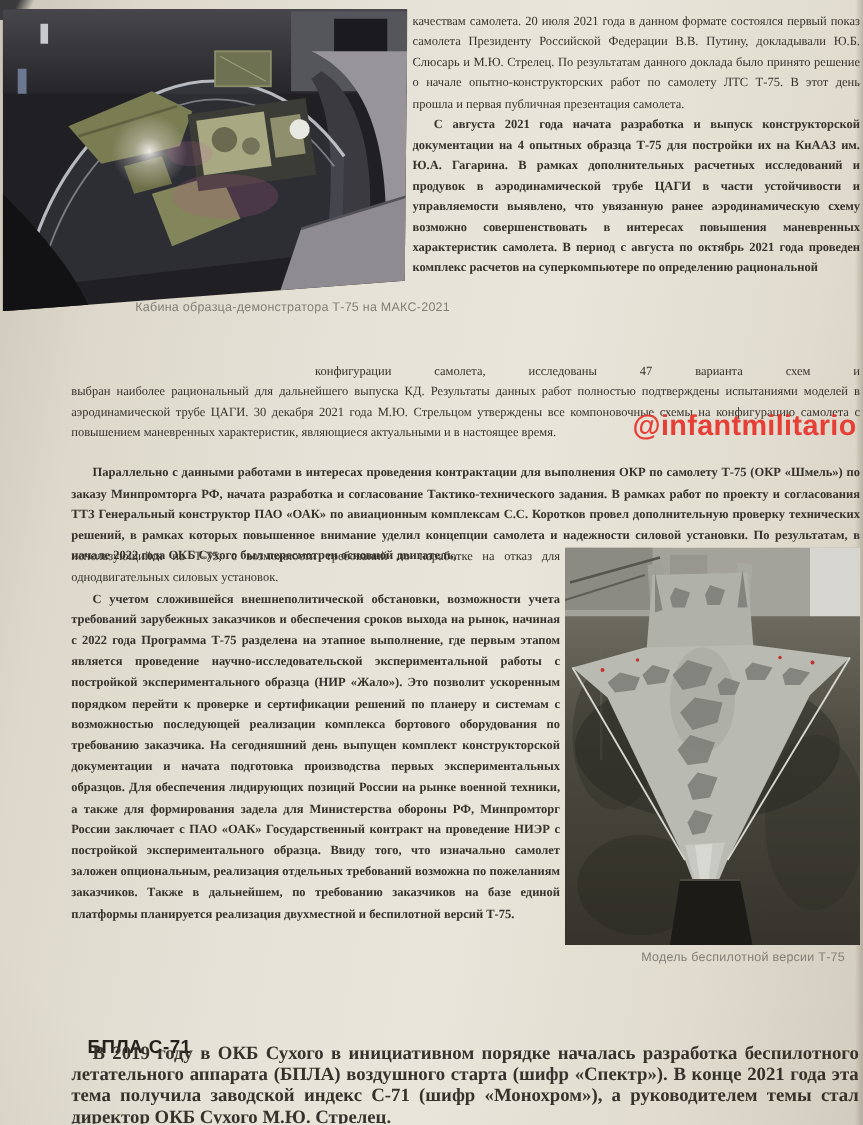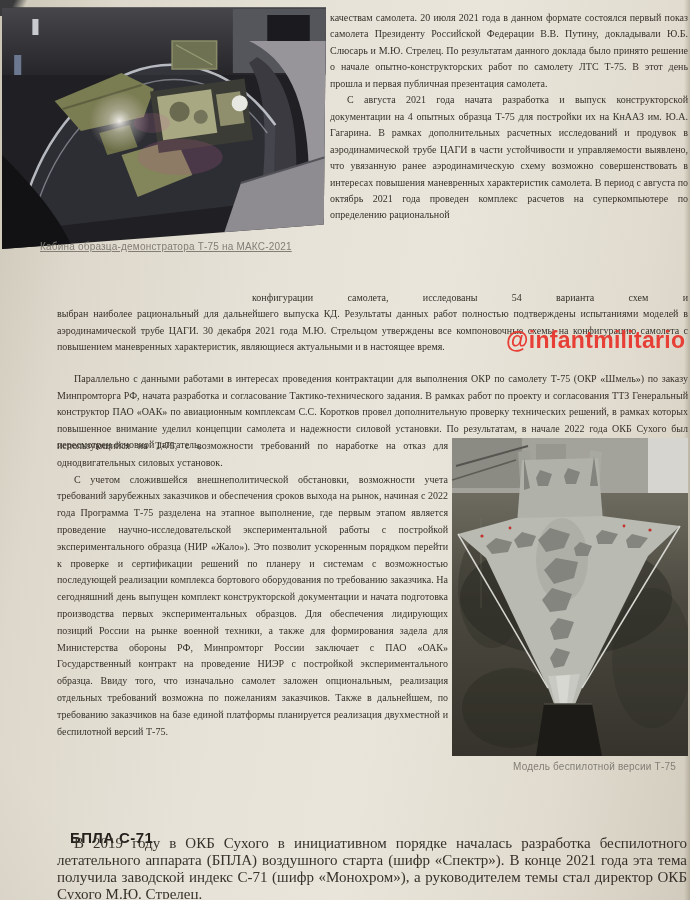--- a/index.html
+++ b/index.html
@@ -9,37 +9,37 @@
       radial-gradient(140% 115% at 58% 42%, rgba(0,0,0,0) 55%, rgba(70,58,38,0.16) 100%),
       linear-gradient(100deg,#cbc5b6 0%, #ddd8cb 14%, #e7e2d7 38%, #e9e5da 58%, #e0dbce 82%, #d2ccbe 100%);
     font-family:"Liberation Serif","DejaVu Serif",serif;color:#36312b;}
   .edge-shade{position:absolute;right:0;top:0;width:6px;height:100%;
     background:linear-gradient(to right,rgba(0,0,0,0),rgba(90,78,58,0.25));}
   .corner-dark{position:absolute;left:0;top:0;width:30px;height:16px;
     background:linear-gradient(115deg,#3a3a3c 40%,rgba(58,58,60,0) 75%);}
 
   .serif-block{position:absolute;text-align:justify;font-size:10px;color:#36312b;overflow:hidden;}
   .serif-block p{margin:0;}
-  .indent{text-indent:17px;}
+  .indent{text-indent:17px;font-weight:bold;}
 
   #right-col{left:330px;top:10px;width:358px;height:281px;line-height:16.45px;}
   #bridge-line{left:252px;top:289px;width:436px;height:18px;line-height:17px;
     text-align:justify;text-align-last:justify;}
   #full-p1{left:57px;top:306px;width:631px;height:68px;line-height:16.6px;}
   #full-p2{left:57px;top:371px;width:631px;height:85px;line-height:16.6px;}
   #left-col{left:57px;top:438px;width:391px;height:338px;line-height:16.8px;}
   #bottom-block{left:57px;top:835px;width:630px;height:64px;line-height:17px;font-size:15px;}
 
   #section-heading{position:absolute;left:70px;top:806px;
     font-family:"Liberation Sans","DejaVu Sans",sans-serif;font-weight:bold;
     font-size:15px;letter-spacing:0.4px;color:#24211d;margin-top:23px;}
 
   .caption{position:absolute;font-family:"Liberation Sans","DejaVu Sans",sans-serif;
     font-size:10px;color:#827e76;letter-spacing:0.2px;}
-  #caption-cockpit{left:40px;top:241px;width:320px;text-align:left;text-decoration:underline;}
+  #caption-cockpit{left:40px;top:241px;width:320px;text-align:right;}
   #caption-model{left:396px;top:761px;width:280px;text-align:right;}
 
   #watermark{position:absolute;left:506px;top:327px;
     font-family:"Liberation Sans","DejaVu Sans",sans-serif;font-weight:bold;
     font-size:23px;letter-spacing:0.3px;color:#e8362e;opacity:0.95;}
 
   #cockpit-photo{position:absolute;left:2px;top:5px;width:324px;height:244px;
     clip-path:polygon(0% 1%, 100% 1%, 99.3% 90%, 0% 100%);}
   #cockpit-photo svg{display:block;width:100%;height:100%;}
   #model-photo{position:absolute;left:452px;top:438px;width:236px;height:318px;}
@@ -107,21 +107,21 @@
     </svg>
   </div>
 
   <div id="caption-cockpit" class="caption">Кабина образца-демонстратора Т-75 на МАКС-2021</div>
 
   <div id="right-col" class="serif-block">
     <p>качествам самолета. 20 июля 2021 года в данном формате состоялся первый показ самолета Президенту Российской Федерации В.В. Путину, докладывали Ю.Б. Слюсарь и М.Ю. Стрелец. По результатам данного доклада было принято решение о начале опытно-конструкторских работ по самолету ЛТС Т-75. В этот день прошла и первая публичная презентация самолета.</p>
     <p class="indent">С августа 2021 года начата разработка и выпуск конструкторской документации на 4 опытных образца Т-75 для постройки их на КнААЗ им. Ю.А. Гагарина. В рамках дополнительных расчетных исследований и продувок в аэродинамической трубе ЦАГИ в части устойчивости и управляемости выявлено, что увязанную ранее аэродинамическую схему возможно совершенствовать в интересах повышения маневренных характеристик самолета. В период с августа по октябрь 2021 года проведен комплекс расчетов на суперкомпьютере по определению рациональной</p>
   </div>
 
-  <div id="bridge-line" class="serif-block">конфигурации самолета, исследованы 54 варианта схем и</div>
+  <div id="bridge-line" class="serif-block">конфигурации самолета, исследованы 47 варианта схем и</div>
 
   <div id="full-p1" class="serif-block">выбран наиболее рациональный для дальнейшего выпуска КД. Результаты данных работ полностью подтверждены испытаниями моделей в аэродинамической трубе ЦАГИ. 30 декабря 2021 года М.Ю. Стрельцом утверждены все компоновочные схемы на конфигурацию самолета с повышением маневренных характеристик, являющиеся актуальными и в настоящее время.</div>
   <div id="full-p2" class="serif-block indent">Параллельно с данными работами в интересах проведения контрактации для выполнения ОКР по самолету Т-75 (ОКР «Шмель») по заказу Минпромторга РФ, начата разработка и согласование Тактико-технического задания. В рамках работ по проекту и согласования ТТЗ Генеральный конструктор ПАО «ОАК» по авиационным комплексам С.С. Коротков провел дополнительную проверку технических решений, в рамках которых повышенное внимание уделил концепции самолета и надежности силовой установки. По результатам, в начале 2022 года ОКБ Сухого был пересмотрен основной двигатель,</div>
 
   <div id="watermark" style="color: rgb(232, 54, 46);">@infantmilitario</div>
 
   <div id="left-col" class="serif-block">
     <p>использующийся на Т-75, с возможности требований по наработке на отказ для однодвигательных силовых установок.</p>
     <p class="indent">С учетом сложившейся внешнеполитической обстановки, возможности учета требований зарубежных заказчиков и обеспечения сроков выхода на рынок, начиная с 2022 года Программа Т-75 разделена на этапное выполнение, где первым этапом является проведение научно-исследовательской экспериментальной работы с постройкой экспериментального образца (НИР «Жало»). Это позволит ускоренным порядком перейти к проверке и сертификации решений по планеру и системам с возможностью последующей реализации комплекса бортового оборудования по требованию заказчика. На сегодняшний день выпущен комплект конструкторской документации и начата подготовка производства первых экспериментальных образцов. Для обеспечения лидирующих позиций России на рынке военной техники, а также для формирования задела для Министерства обороны РФ, Минпромторг России заключает с ПАО «ОАК» Государственный контракт на проведение НИЭР с постройкой экспериментального образца. Ввиду того, что изначально самолет заложен опциональным, реализация отдельных требований возможна по пожеланиям заказчиков. Также в дальнейшем, по требованию заказчиков на базе единой платформы планируется реализация двухместной и беспилотной версий Т-75.</p>
   </div>

